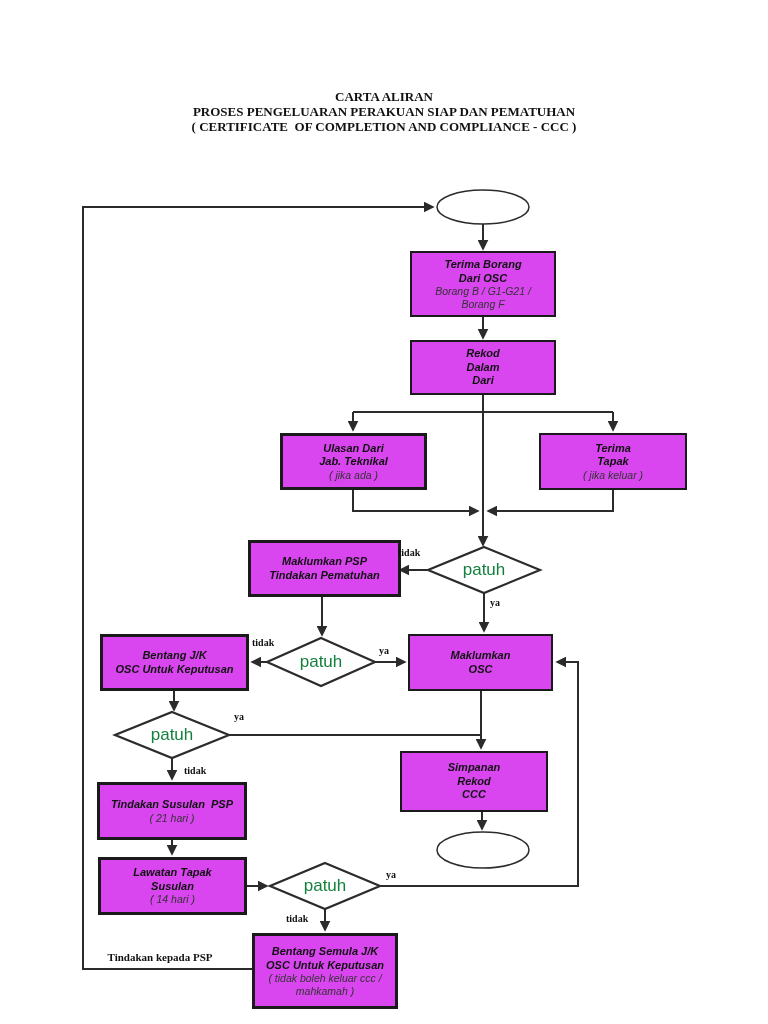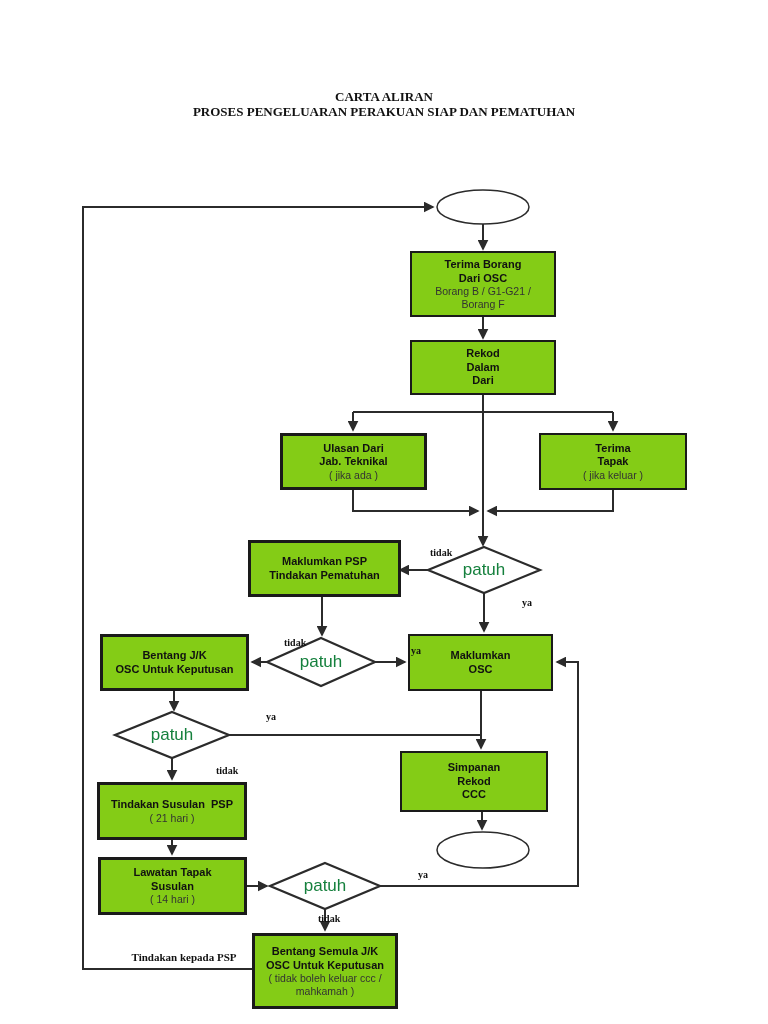--- a/index.html
+++ b/index.html
@@ -3,40 +3,41 @@
 <meta charset="utf-8">
 <style>
   html,body{margin:0;padding:0;background:#fff;}
   .page{position:relative;width:768px;height:1024px;background:#fff;overflow:hidden;
         font-family:"Liberation Sans",sans-serif;}
   .title{position:absolute;left:0;top:89px;width:768px;text-align:center;
          font-family:"Liberation Serif",serif;font-weight:bold;font-size:13px;
          line-height:15px;color:#111;}
   .title div{white-space:pre;}
   svg.connectors{position:absolute;left:0;top:0;}
-  .box{position:absolute;box-sizing:border-box;background:#84cc16;border:2px solid #1a1a1a;
+  .box{position:absolute;box-sizing:border-box;background:#d946ef;border:2px solid #1a1a1a;
        display:flex;flex-direction:column;align-items:center;justify-content:center;
-       text-align:center;color:#111;}
+       text-align:center;color:#111;font-style:italic;}
   .box.thick{border-width:3px;}
   .box .b{font-weight:bold;font-size:11px;line-height:13.5px;white-space:pre;color:#111;}
   .box .n{font-weight:normal;font-size:10.5px;line-height:12.5px;white-space:pre;color:#333;}
   .dlabel{position:absolute;transform:translate(-50%,-50%);font-size:17px;color:#15803d;
           white-space:pre;}
   .elabel{position:absolute;font-family:"Liberation Serif",serif;font-weight:bold;
-          font-size:10px;color:#111;white-space:pre;padding-left:32px;}
+          font-size:10px;color:#111;white-space:pre;}
   .elabel.loop{font-size:11px;width:130px;text-align:center;}
 </style>
 </head>
 <body>
 
 <div class="page">
 
   <div class="title">
     <div>CARTA ALIRAN</div>
     <div>PROSES PENGELUARAN PERAKUAN SIAP DAN PEMATUHAN</div>
+    <div>( CERTIFICATE  OF COMPLETION AND COMPLIANCE - CCC )</div>
   </div>
 
   <svg class="connectors" width="768" height="1024" viewBox="0 0 768 1024">
     <defs>
       <marker id="arrow" viewBox="0 0 10 10" refX="8.5" refY="5" markerWidth="5.5" markerHeight="5.5" orient="auto-start-reverse">
         <path d="M0 0 L10 5 L0 10 Z" fill="#2b2b2b"></path>
       </marker>
     </defs>
     <g stroke="#2b2b2b" stroke-width="2" fill="none">
 
@@ -162,15 +163,15 @@
   <span class="dlabel" style="left:325px;top:886px">patuh</span>
 
   <span class="elabel" style="left:398px;top:547px">tidak</span>
   <span class="elabel" style="left:490px;top:597px">ya</span>
   <span class="elabel" style="left:252px;top:637px">tidak</span>
   <span class="elabel" style="left:379px;top:645px">ya</span>
   <span class="elabel" style="left:234px;top:711px">ya</span>
   <span class="elabel" style="left:184px;top:765px">tidak</span>
   <span class="elabel" style="left:386px;top:869px">ya</span>
   <span class="elabel" style="left:286px;top:913px">tidak</span>
-  <span class="elabel loop" style="left:87px;top:951px">Tindakan kepada PSP</span>
+  <span class="elabel loop" style="left:95px;top:951px">Tindakan kepada PSP</span>
 
 </div>
 
 </body></html>

